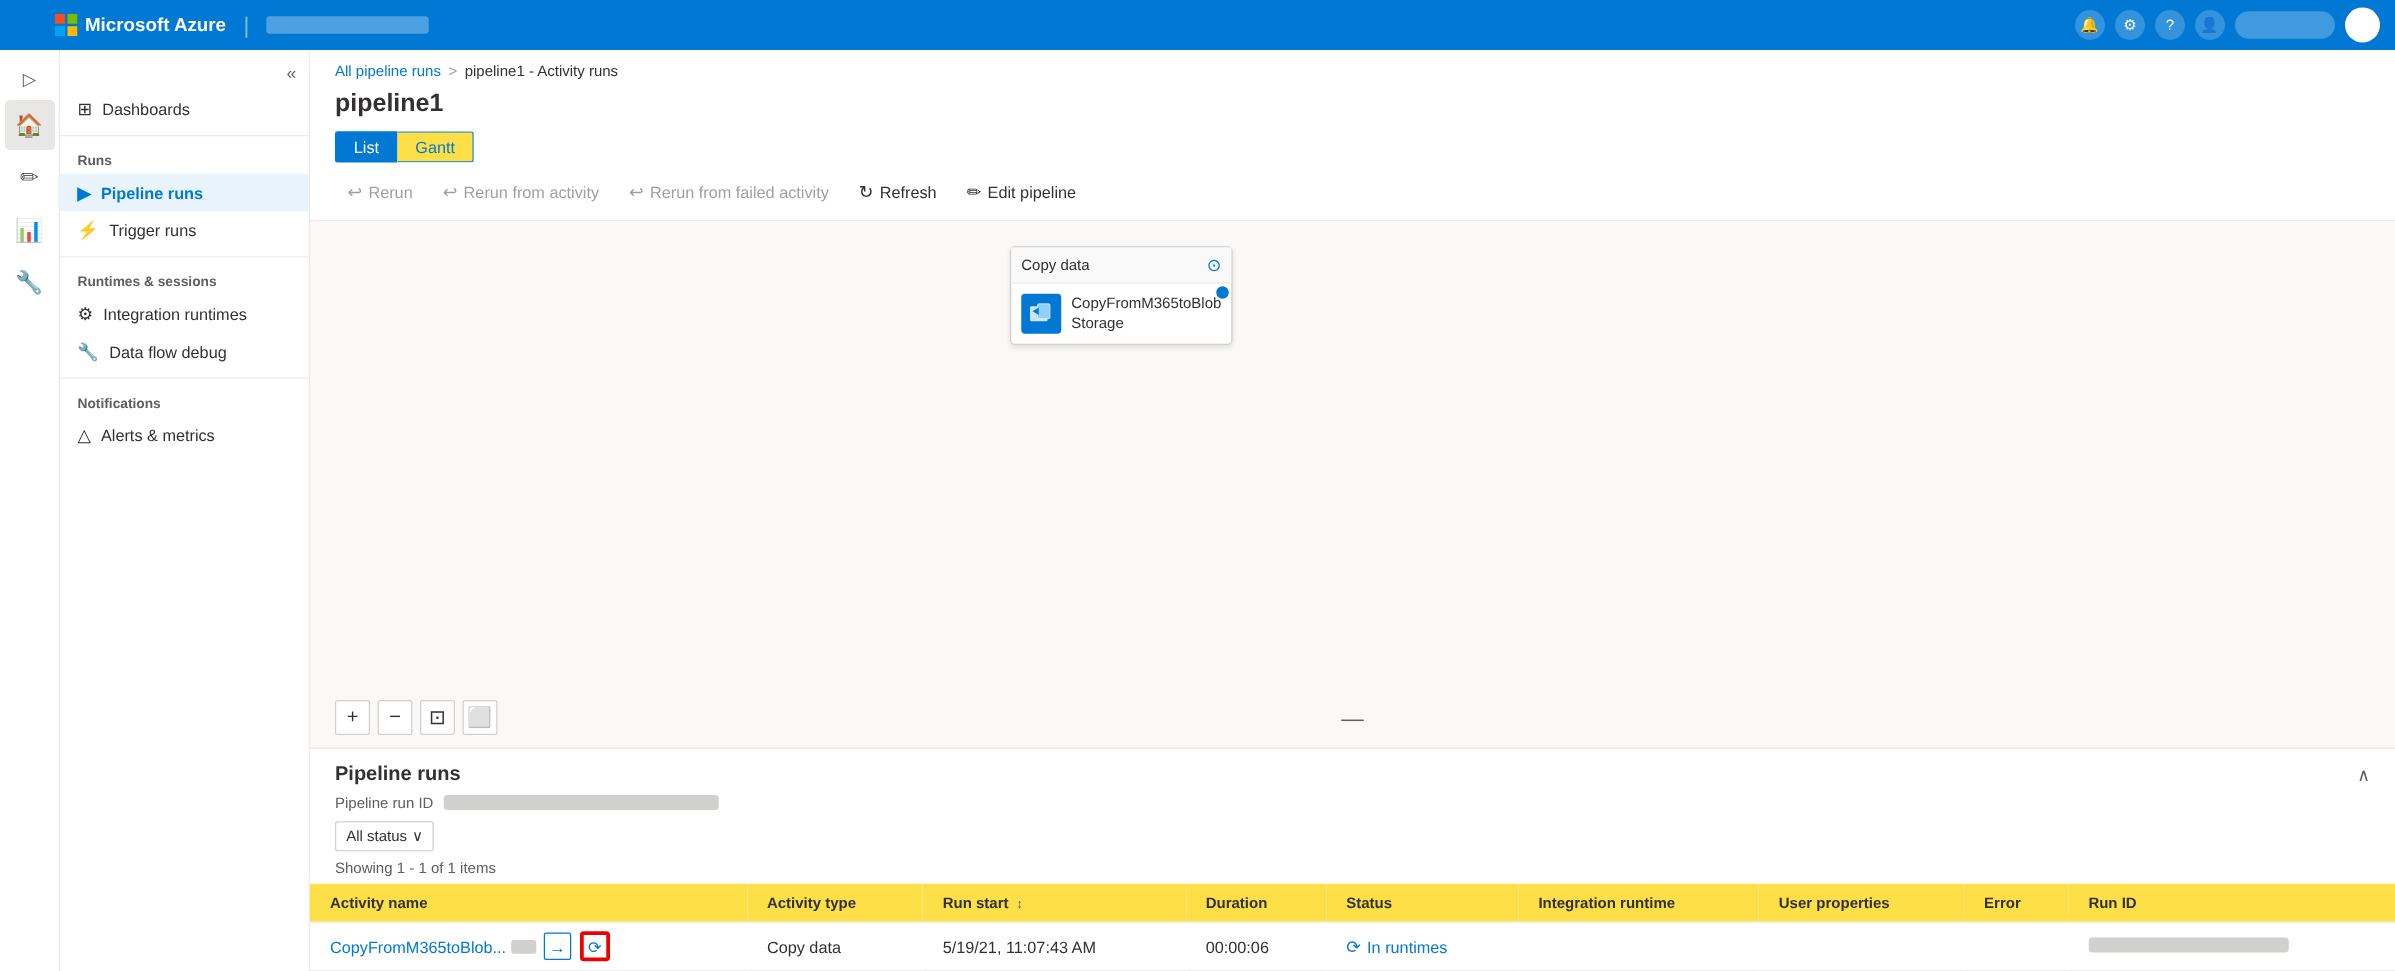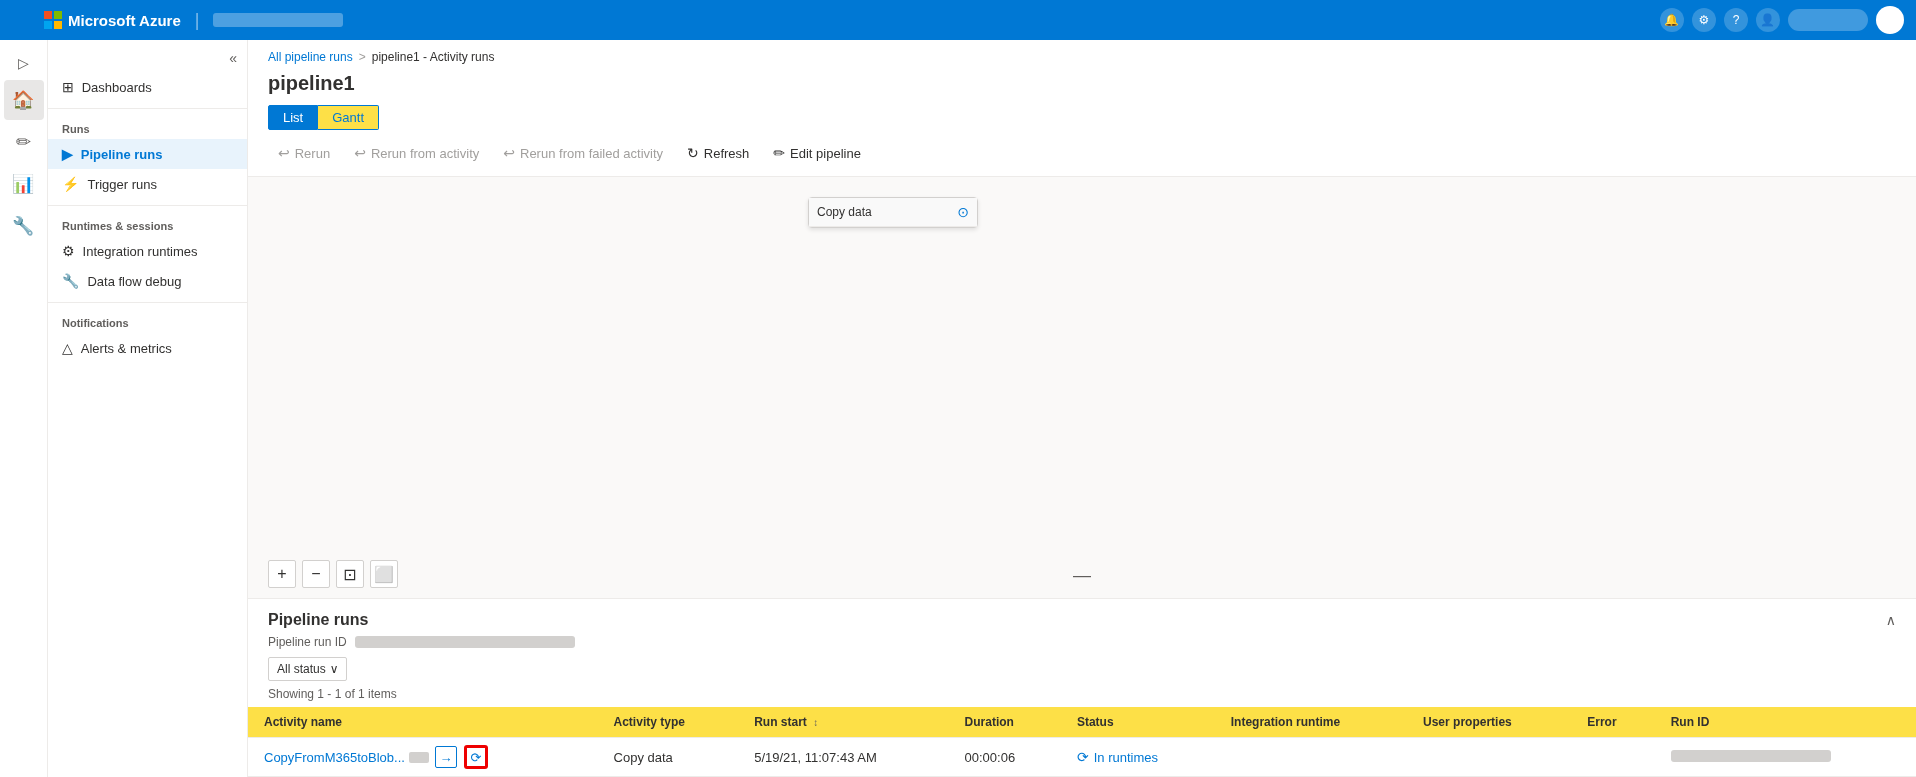--- a/index.html
+++ b/index.html
@@ -586,20 +586,31 @@
         <span>Edit pipeline</span>
       </button>
     </div>
 
     <div class="canvas-area">
 
       <div class="activity-node">
         <div class="activity-node-header">
           <span>Copy data</span>
           <span class="activity-node-header-icon">⊙</span>
+        </div>
+        <div class="activity-node-body" style="position:relative;">
+          <div class="activity-node-img">
+            <svg width="22" height="22" viewBox="0 0 22 22" fill="none">
+              <rect x="2" y="5" width="14" height="12" rx="1" fill="#fff" opacity="0.8"></rect>
+              <rect x="8" y="3" width="10" height="12" rx="1" fill="#90d0f5" stroke="#fff" stroke-width="0.5"></rect>
+              <polygon points="4,9 9,6 9,12" fill="#0078d4"></polygon>
+            </svg>
+          </div>
+          <div style="font-size:12px; color:#323130; font-weight:500; line-height:1.3;">CopyFromM365toBlob<br>Storage</div>
+          <div class="activity-node-status-dot"></div>
         </div>
       </div>
 
       <div class="canvas-controls">
         <div class="canvas-ctrl-btn">+</div>
         <div class="canvas-ctrl-btn">
           <span>−</span>
         </div>
         <div class="canvas-ctrl-btn">
           <span>⊡</span>

